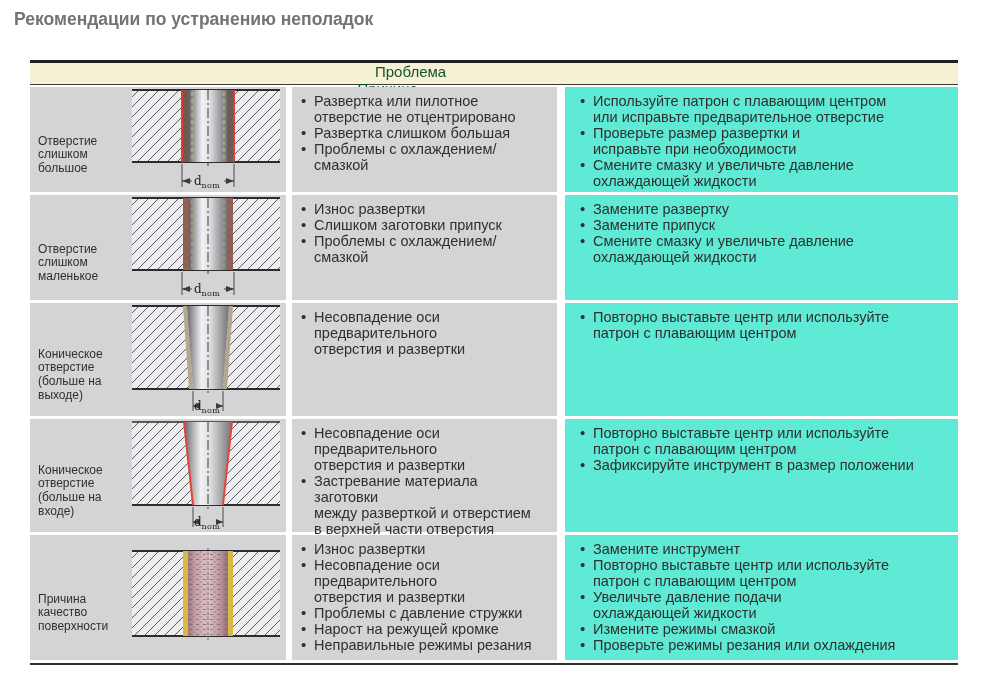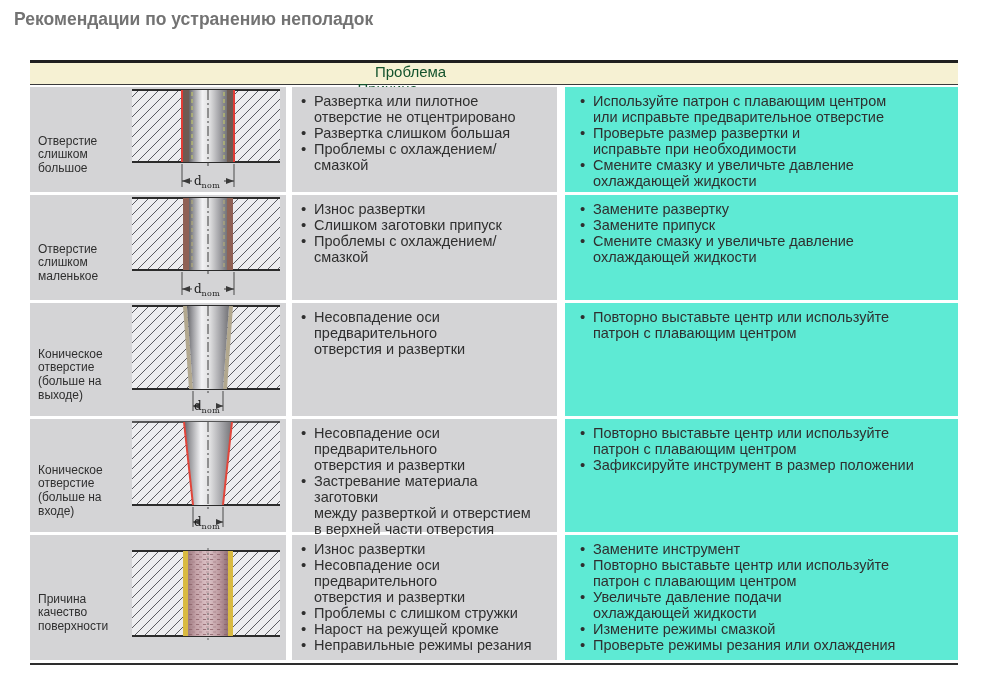--- a/index.html
+++ b/index.html
@@ -262,21 +262,21 @@
         <rect x="56" y="3" width="40" height="85" fill="url(#stipple)"></rect>
         <line x1="76" y1="0" x2="76" y2="94" stroke="#5d5d5d" stroke-width="1" stroke-dasharray="2 3"></line>
       </svg>
     </div>
     <div class="c2">
       <ul class="blist">
         <li>Износ развертки</li>
         <li>Несовпадение оси
 предварительного
 отверстия и развертки</li>
-        <li>Проблемы с слишком стружки</li>
+        <li>Проблемы с давление стружки</li>
         <li>Нарост на режущей кромке</li>
         <li>Неправильные режимы резания</li>
       </ul>
     </div>
     <div class="c3">
       <ul class="blist">
         <li>Замените инструмент</li>
         <li>Повторно выставьте центр или используйте
 патрон с плавающим центром</li>
         <li>Увеличьте давление подачи

